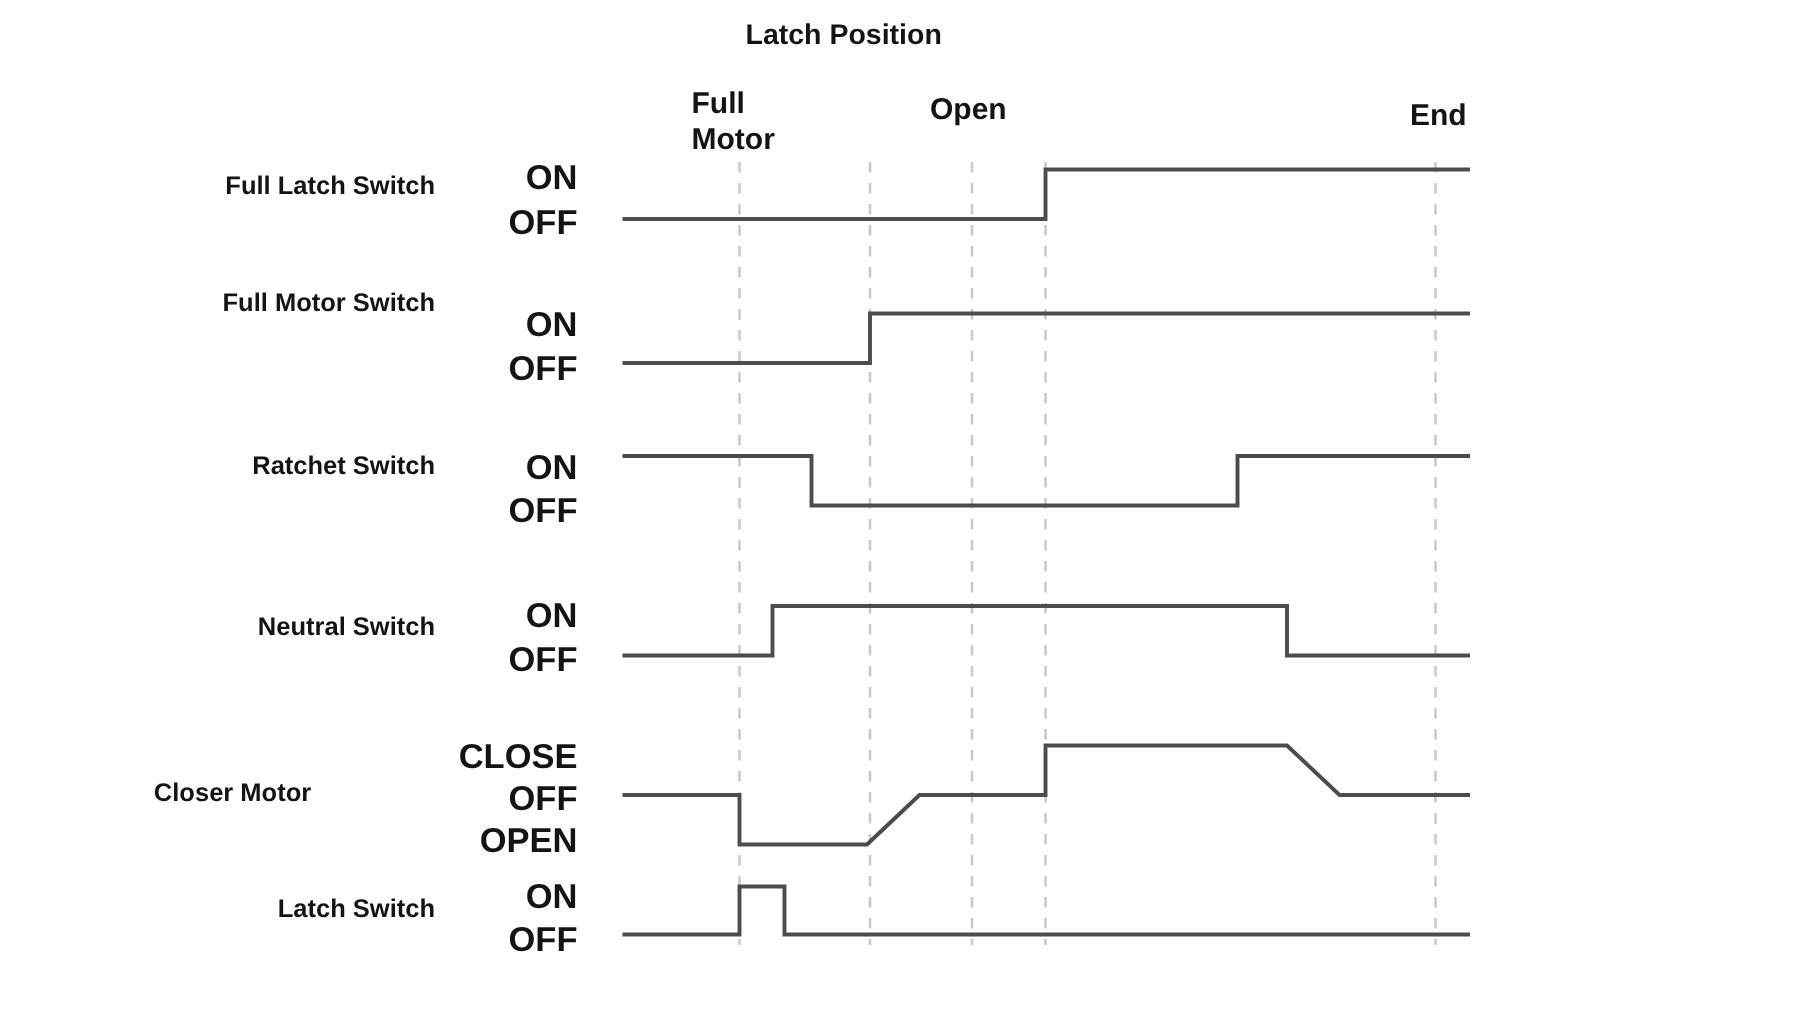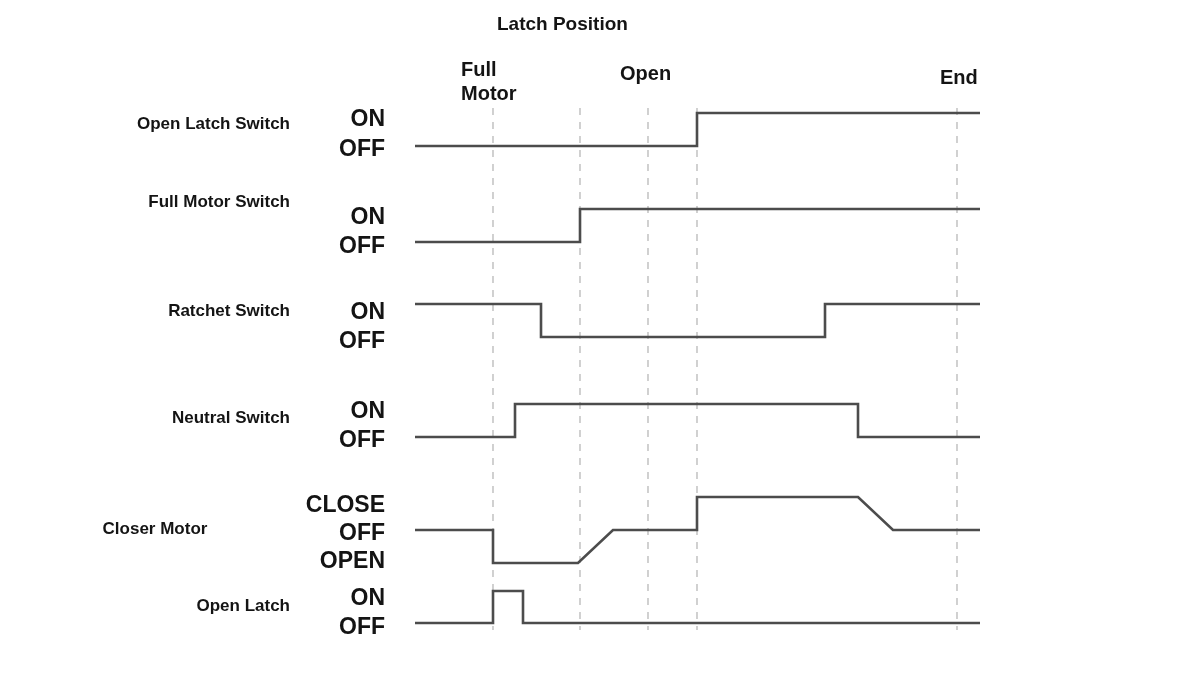--- a/index.html
+++ b/index.html
@@ -79,26 +79,26 @@
 
   <div class="abs marker-label" style="left:461px; top:58px;">
     <div>Full</div>
     <div>Motor</div>
   </div>
 
   <div class="abs marker-label" style="left:620px; top:62px;">Open</div>
 
   <div class="abs marker-label" style="left:940px; top:66px;">End</div>
 
-  <div class="abs signal-name" style="left:20px; top:114px; width:270px;">Open Latch Switch</div>
+  <div class="abs signal-name" style="left:20px; top:114px; width:270px;">Full Latch Switch</div>
   <div class="abs signal-name" style="left:20px; top:192px; width:270px;">Full Motor Switch</div>
   <div class="abs signal-name" style="left:20px; top:408px; width:270px;">Neutral Switch</div>
   <div class="abs signal-name" style="left:20px; top:301px; width:270px;">Ratchet Switch</div>
   <div class="abs signal-name" style="left:20px; top:519px; width:270px;text-align:center;">Closer Motor</div>
-  <div class="abs signal-name" style="left:20px; top:596px; width:270px;">Open Latch</div>
+  <div class="abs signal-name" style="left:20px; top:596px; width:270px;">Latch Switch</div>
 
   <div class="abs level-label" style="left:265px; top:105px;">ON</div>
   <div class="abs level-label" style="left:265px; top:135px;">OFF</div>
 
   <div class="abs level-label" style="left:265px; top:203px;">ON</div>
   <div class="abs level-label" style="left:265px; top:232px;">OFF</div>
 
   <div class="abs level-label" style="left:265px; top:298px;">ON</div>
   <div class="abs level-label" style="left:265px; top:327px;">OFF</div>
 

